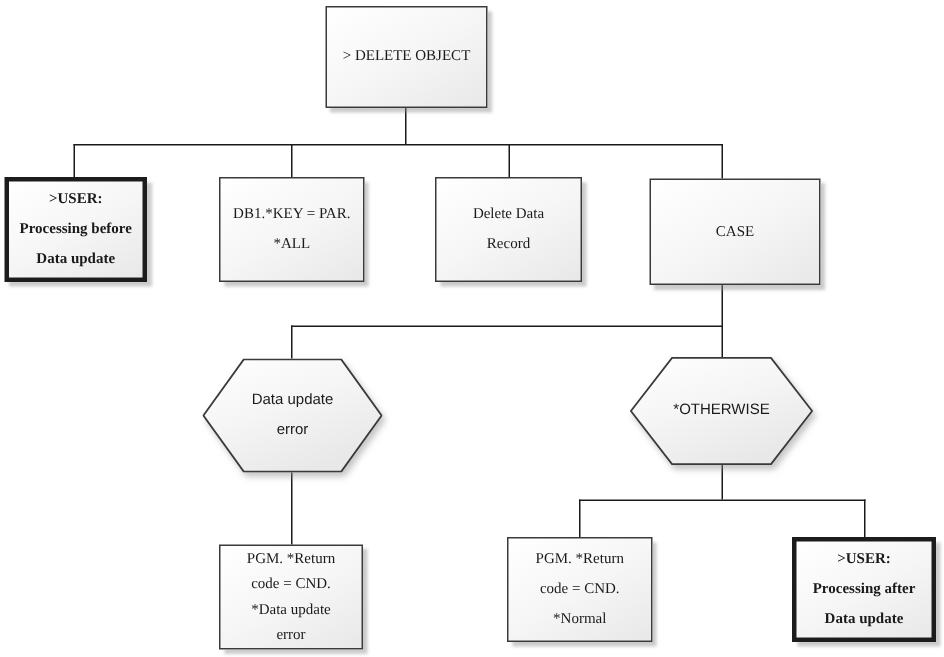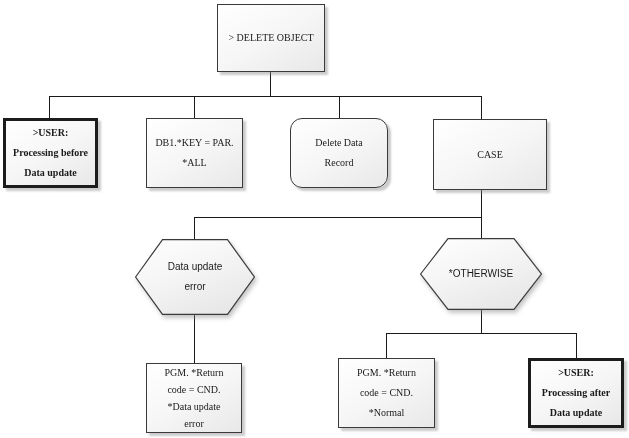--- a/index.html
+++ b/index.html
@@ -85,21 +85,21 @@
 
   <div class="node emph" style="left:3px; top:118px; width:95px; height:70px;">
     <span class="lbl">&gt;USER:
 Processing before
 Data update</span>
   </div>
   <div class="node" style="left:146px; top:118px; width:97px; height:70px;">
     <span class="lbl">DB1.*KEY = PAR.
 *ALL</span>
   </div>
-  <div class="node" style="left:290px; top:118px; width:98px; height:70px;border-radius:12px;">
+  <div class="node" style="left:290px; top:118px; width:98px; height:70px;">
     <span class="lbl">Delete Data
 Record</span>
   </div>
   <div class="node" style="left:433px; top:119px; width:114px; height:71px;">
     <span class="lbl">CASE</span>
   </div>
 
   <div class="hexwrap" style="left:135px; top:239px; width:120px; height:76px;">
     <svg width="120" height="76" viewBox="0 0 120 76">
       <polygon points="0.6,38 27.5,0.6 92.5,0.6 119.4,38 92.5,75.4 27.5,75.4" fill="url(#hexGrad)" stroke="#3a3a3a" stroke-width="1.2"></polygon>

